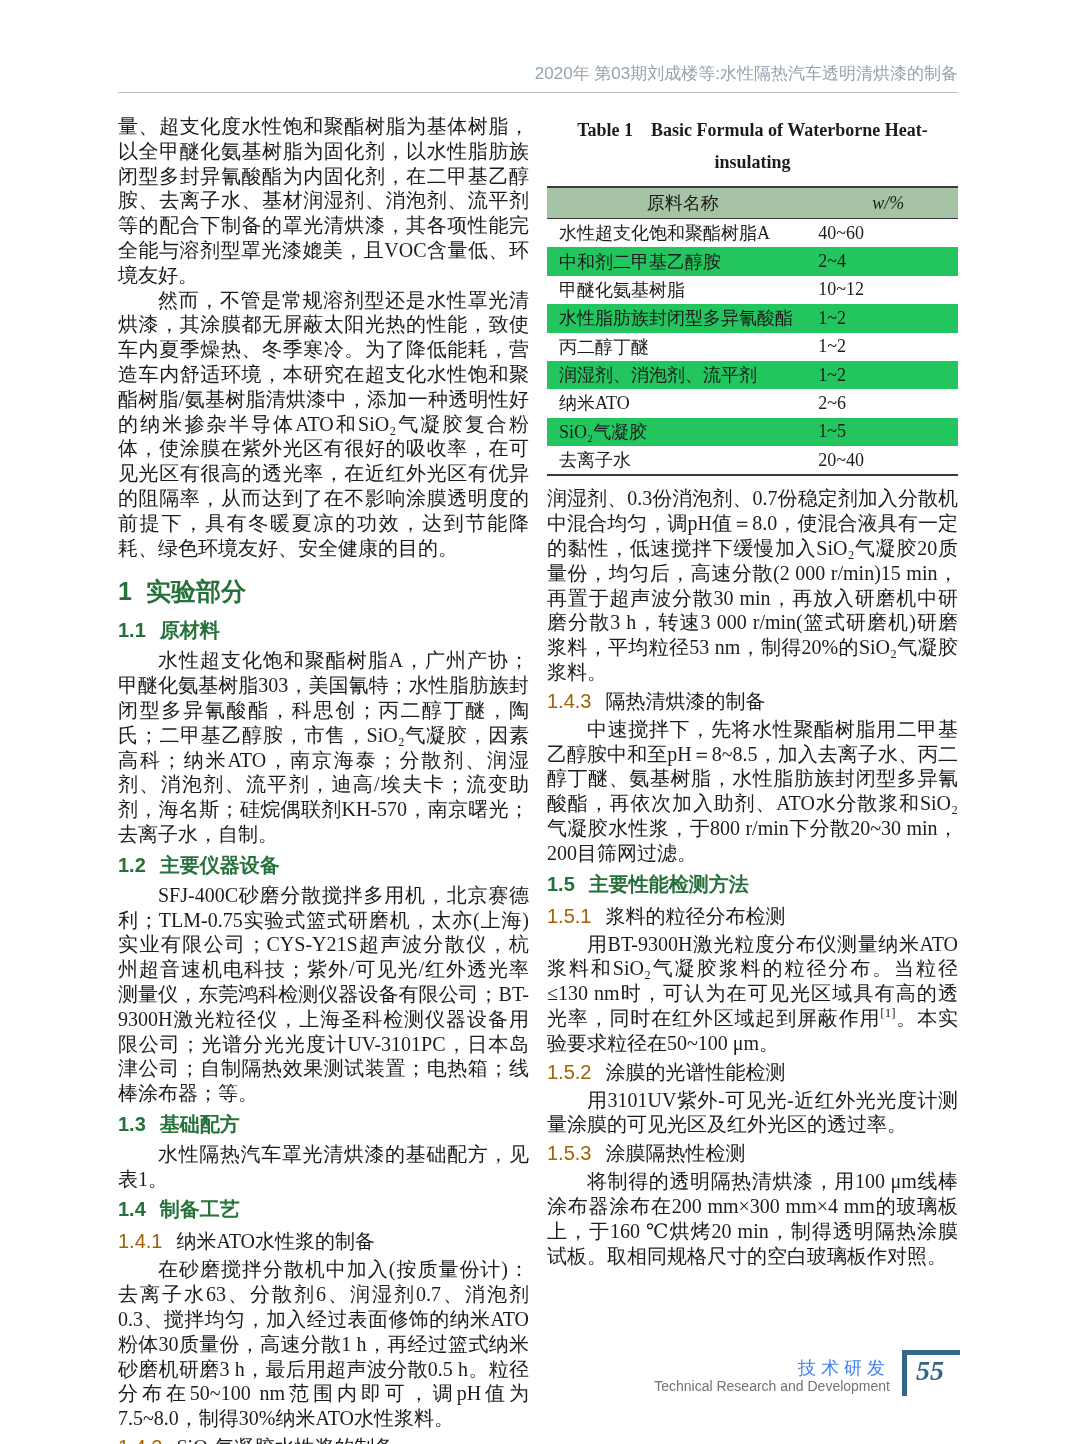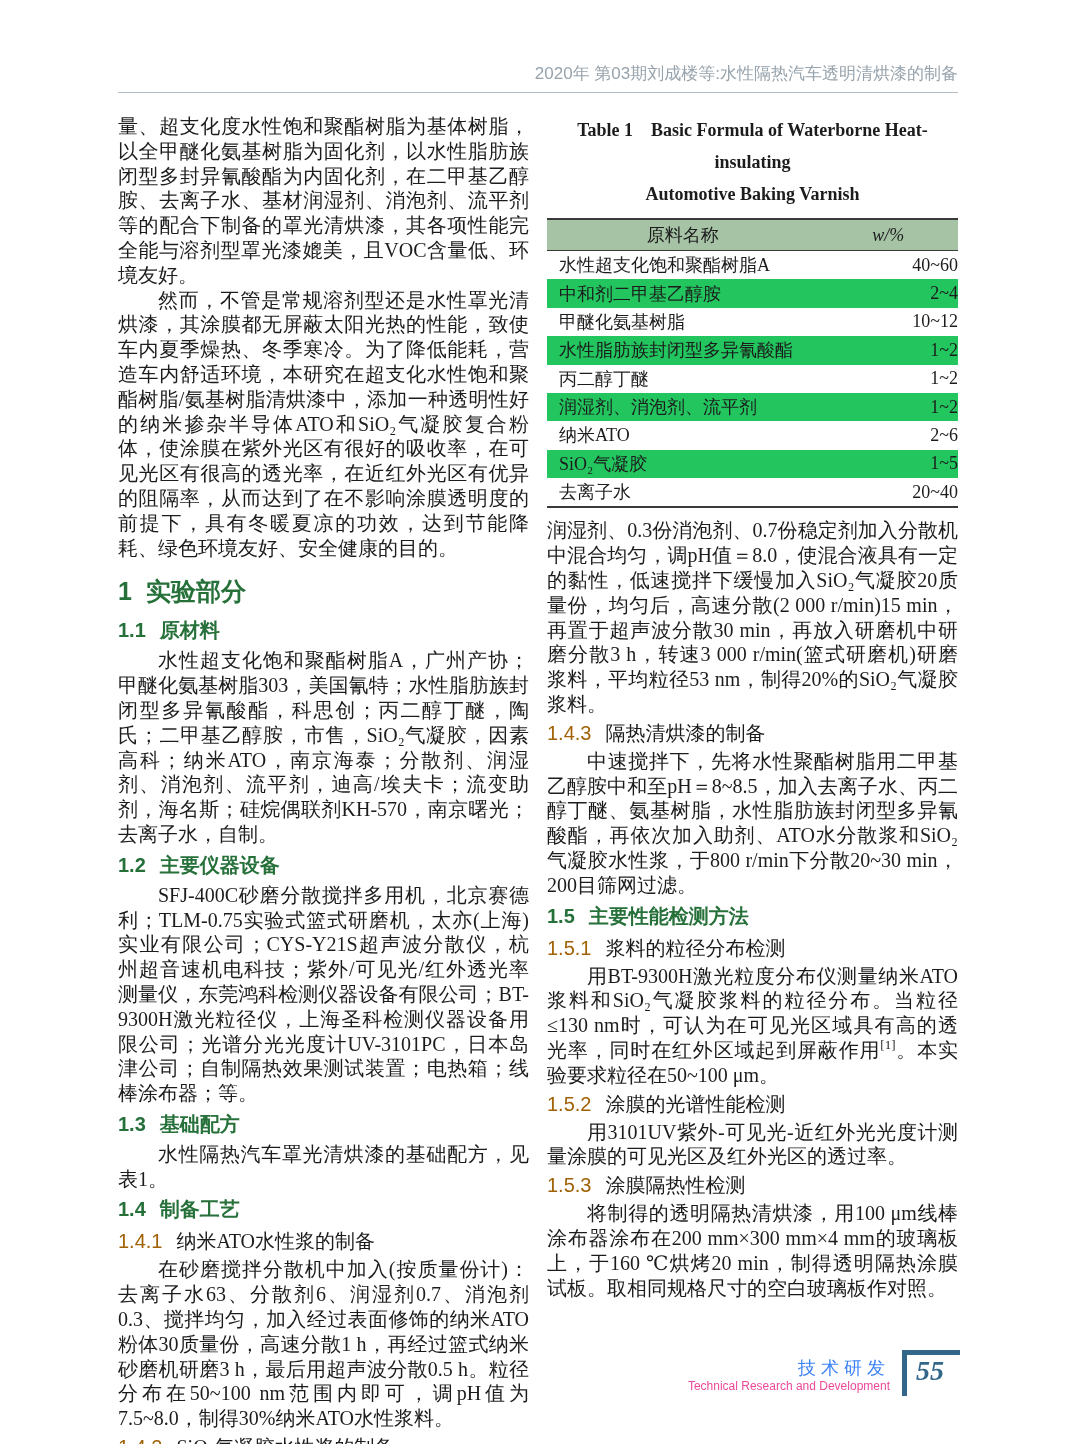--- a/index.html
+++ b/index.html
@@ -28,30 +28,30 @@
   .cap-zh{font-family:"Liberation Sans",sans-serif;font-weight:bold;font-size:19px;
           text-align:center;margin:2px 0 6px 0;}
   .cap-en{font-family:"Liberation Serif",serif;font-weight:bold;font-size:18px;
           text-align:center;line-height:32px;margin-bottom:8px;}
   table.formula{width:100%;border-collapse:collapse;font-size:18px;
                 border-top:2px solid #3a3a3a;border-bottom:2px solid #3a3a3a;}
   table.formula th{background:#a6c3a6;font-weight:normal;font-size:18px;
                    border-bottom:1.5px solid #3a3a3a;padding:3px 16px;}
   table.formula td{padding:2.2px 0;}
   table.formula td.n{text-align:left;padding-left:12px;}
-  table.formula td.v{text-align:right;width:34%;}
+  table.formula td.v{text-align:left;width:34%;}
   table.formula tr.green{background:#22c55e;}
   .wcol{width:34%;}
   .ital{font-style:italic;font-family:"Liberation Serif",serif;}
   
   .pg-footer{position:absolute;right:112px;bottom:48px;display:flex;align-items:flex-start;}
   .footer-labels{text-align:right;margin-right:12px;padding-top:8px;}
   .footer-zh{font-family:"Liberation Sans",sans-serif;color:#3b82f6;font-size:18px;
              letter-spacing:5px;line-height:20px;}
-  .footer-en{font-family:"Liberation Sans",sans-serif;color:#ec4899;font-size:12px;
+  .footer-en{font-family:"Liberation Sans",sans-serif;color:#737373;font-size:14px;
              line-height:17px;}
   .pageno{border-left:5px solid #33678a;border-top:5px solid #33678a;
           color:#33678a;font-family:"Liberation Serif",serif;font-style:italic;
           font-weight:bold;font-size:28px;padding:1px 16px 10px 9px;line-height:30px;}
 </style>
 </head>
 <body>
 
 <div class="page">
 
@@ -98,21 +98,20 @@
         <span class="num">1.4.2</span><span>SiO₂气凝胶水性浆的制备</span>
       </h3>
 
     </div>
 
     <div class="col">
 
       <div class="tblwrap">
         <div class="cap-en">
           <div>Table 1　Basic Formula of Waterborne Heat-insulating</div>
-          <div>Automotive Baking Varnish</div>
         </div>
         <table class="formula">
           <thead>
             <tr>
               <th>原料名称</th>
               <th class="wcol ital">w/%</th>
             </tr>
           </thead>
           <tbody>
               <tr>

